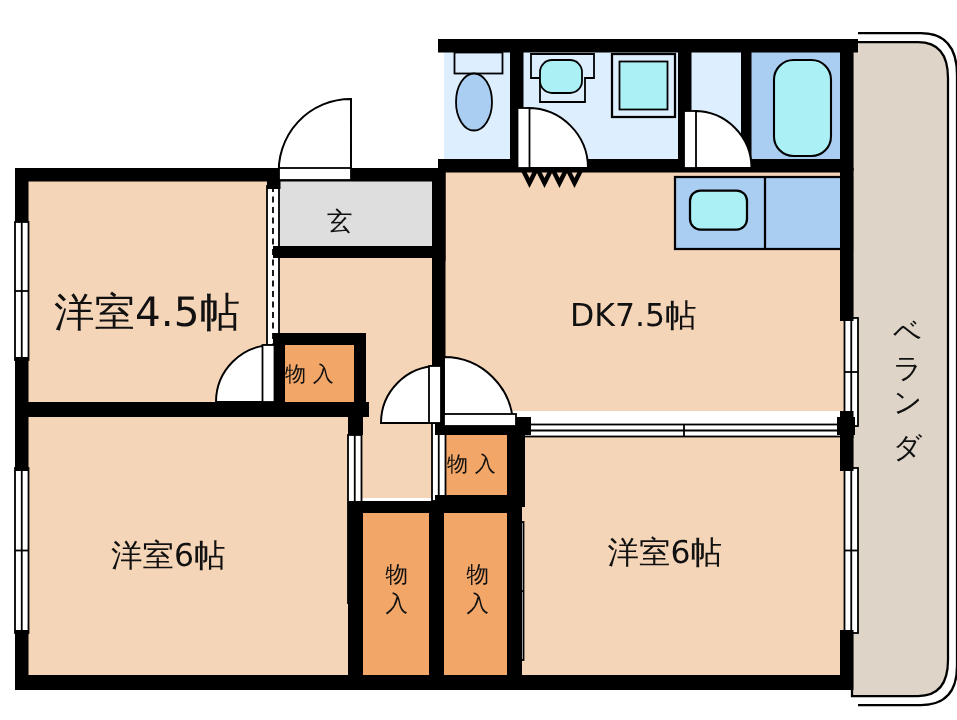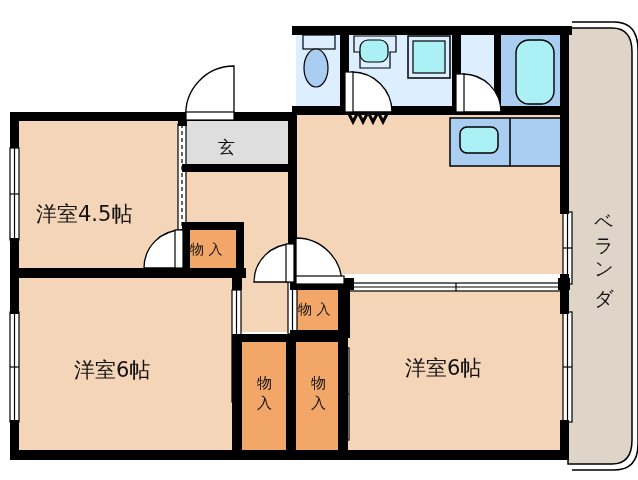--- a/index.html
+++ b/index.html
@@ -218,22 +218,23 @@
       <path d="M 290 282 L 338 282 A 48 48 0 0 0 290 234 Z" fill="none" stroke="none"></path>
     </g>
 
     <g>
       <path d="M 296 284 L 342 284 A 46 46 0 0 0 296 238 Z" fill="#ffffff" stroke="#000000" stroke-width="1.3"></path>
       <rect x="296" y="276" width="48" height="8" fill="#ffffff" stroke="#000000" stroke-width="1.2"></rect>
     </g>
 
   </svg>
 
-  <div class="room-label" style="left:36px; top:200px; font-size:21px;">洋室4.5帖</div>
-
+  <div class="room-label" style="left:36px; top:190px; font-size:27px;">洋室4.5帖</div>
+
+  <div class="room-label" style="left:380px; top:196px; font-size:21px;">DK7.5帖</div>
 
   <div class="room-label" style="left:74px; top:356px; font-size:21px;">洋室6帖</div>
 
   <div class="room-label" style="left:405px; top:354px; font-size:21px;">洋室6帖</div>
 
   <div class="room-label" style="left:218px; top:136px; font-size:17px;">玄</div>
 
   <div class="room-label" style="left:592px; top:200px; font-size:19px; writing-mode:vertical-rl; text-orientation:upright; letter-spacing:3px;">ベランダ</div>
 
   <div class="room-label" style="left:190px; top:241px; font-size:14px;">物 入</div>

